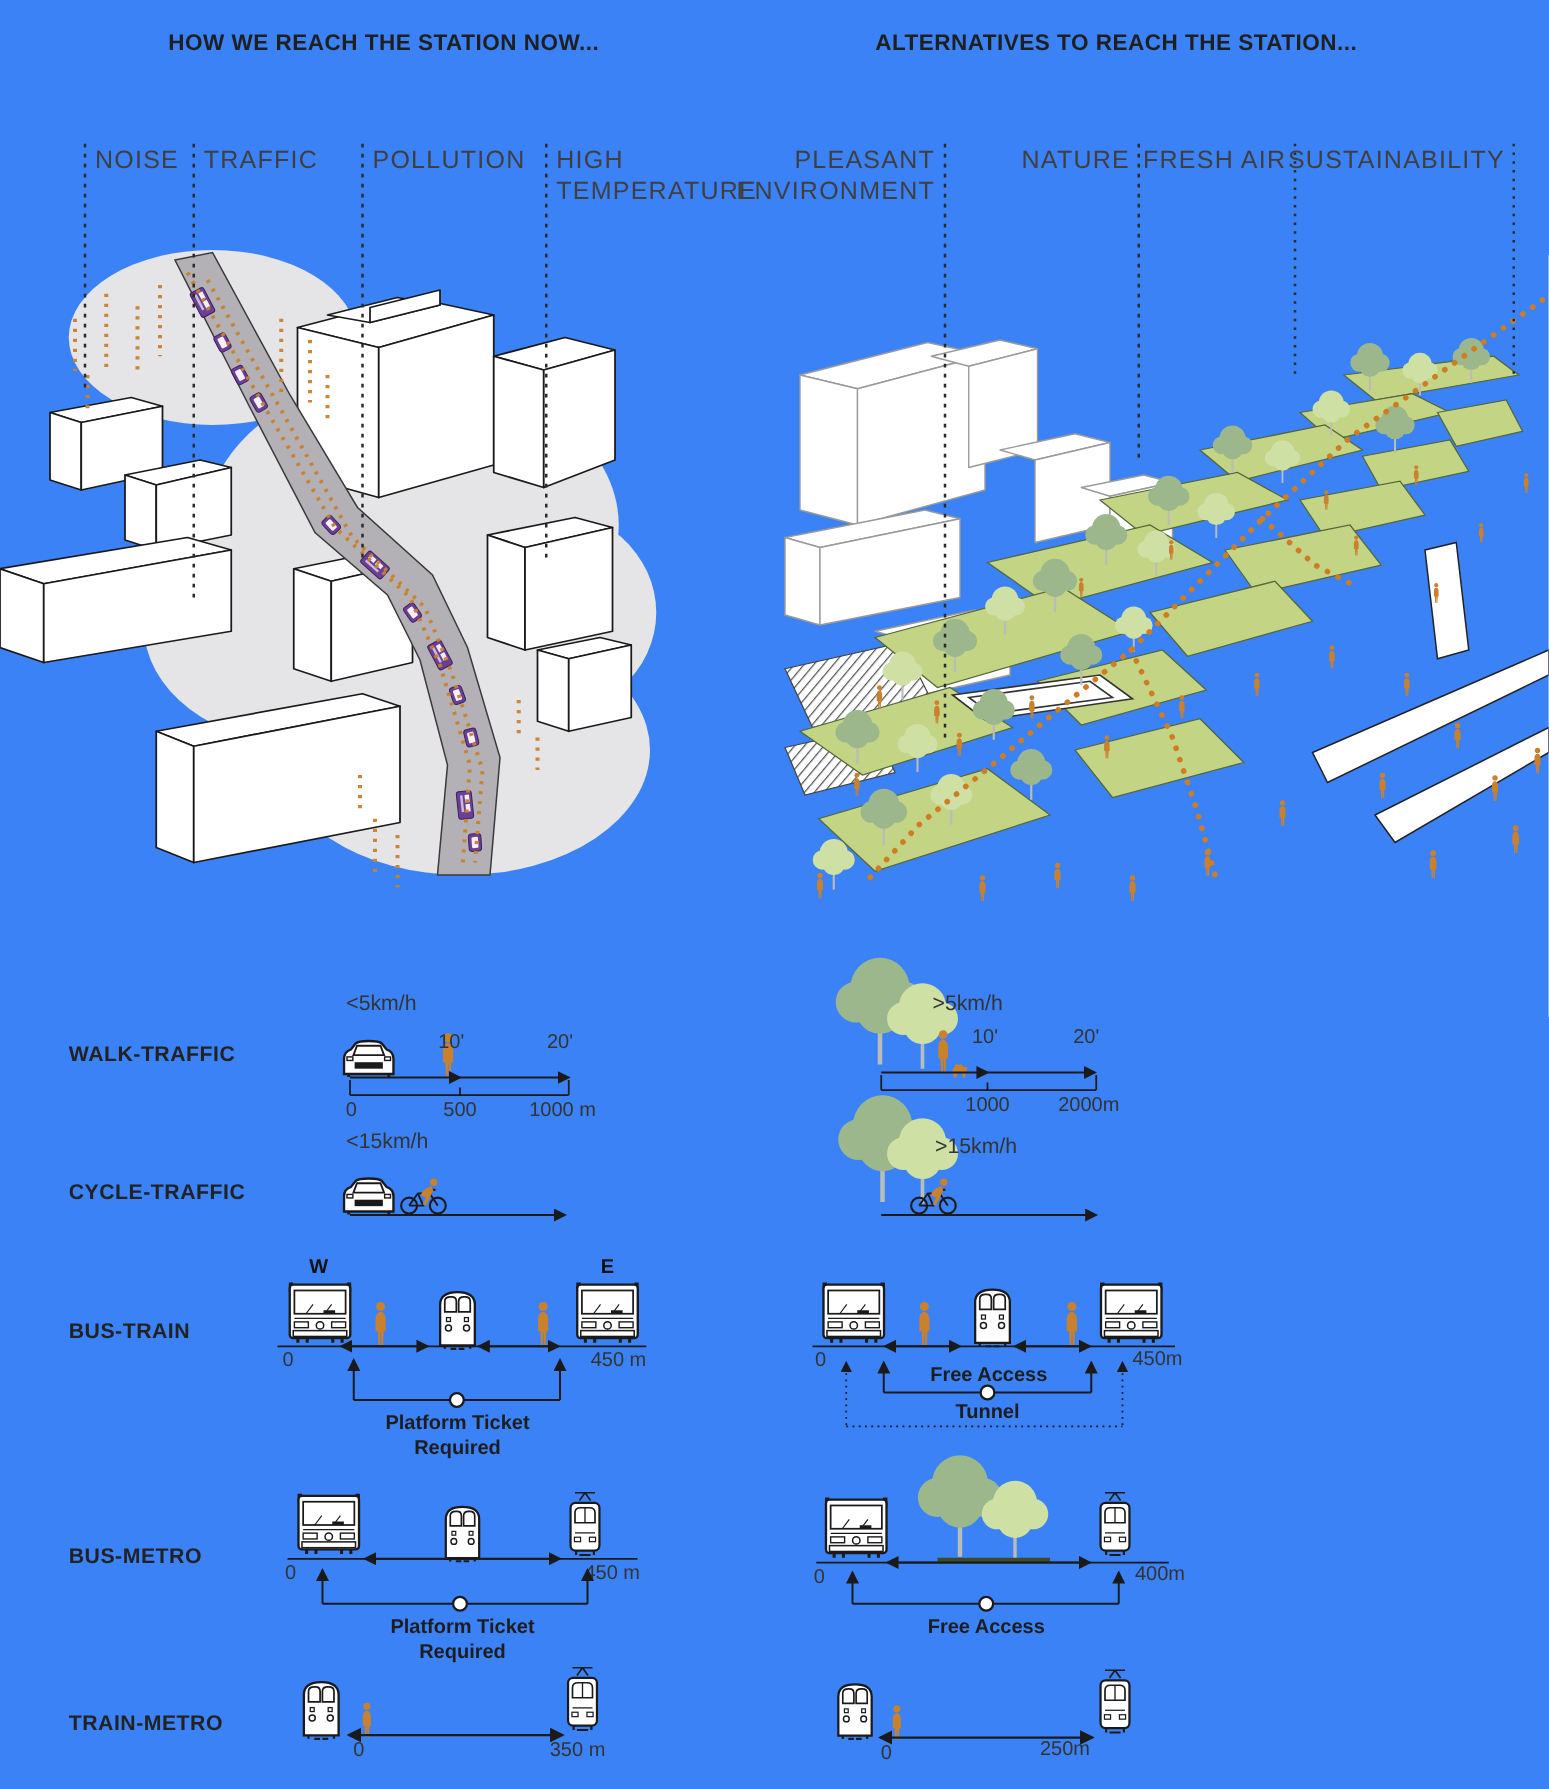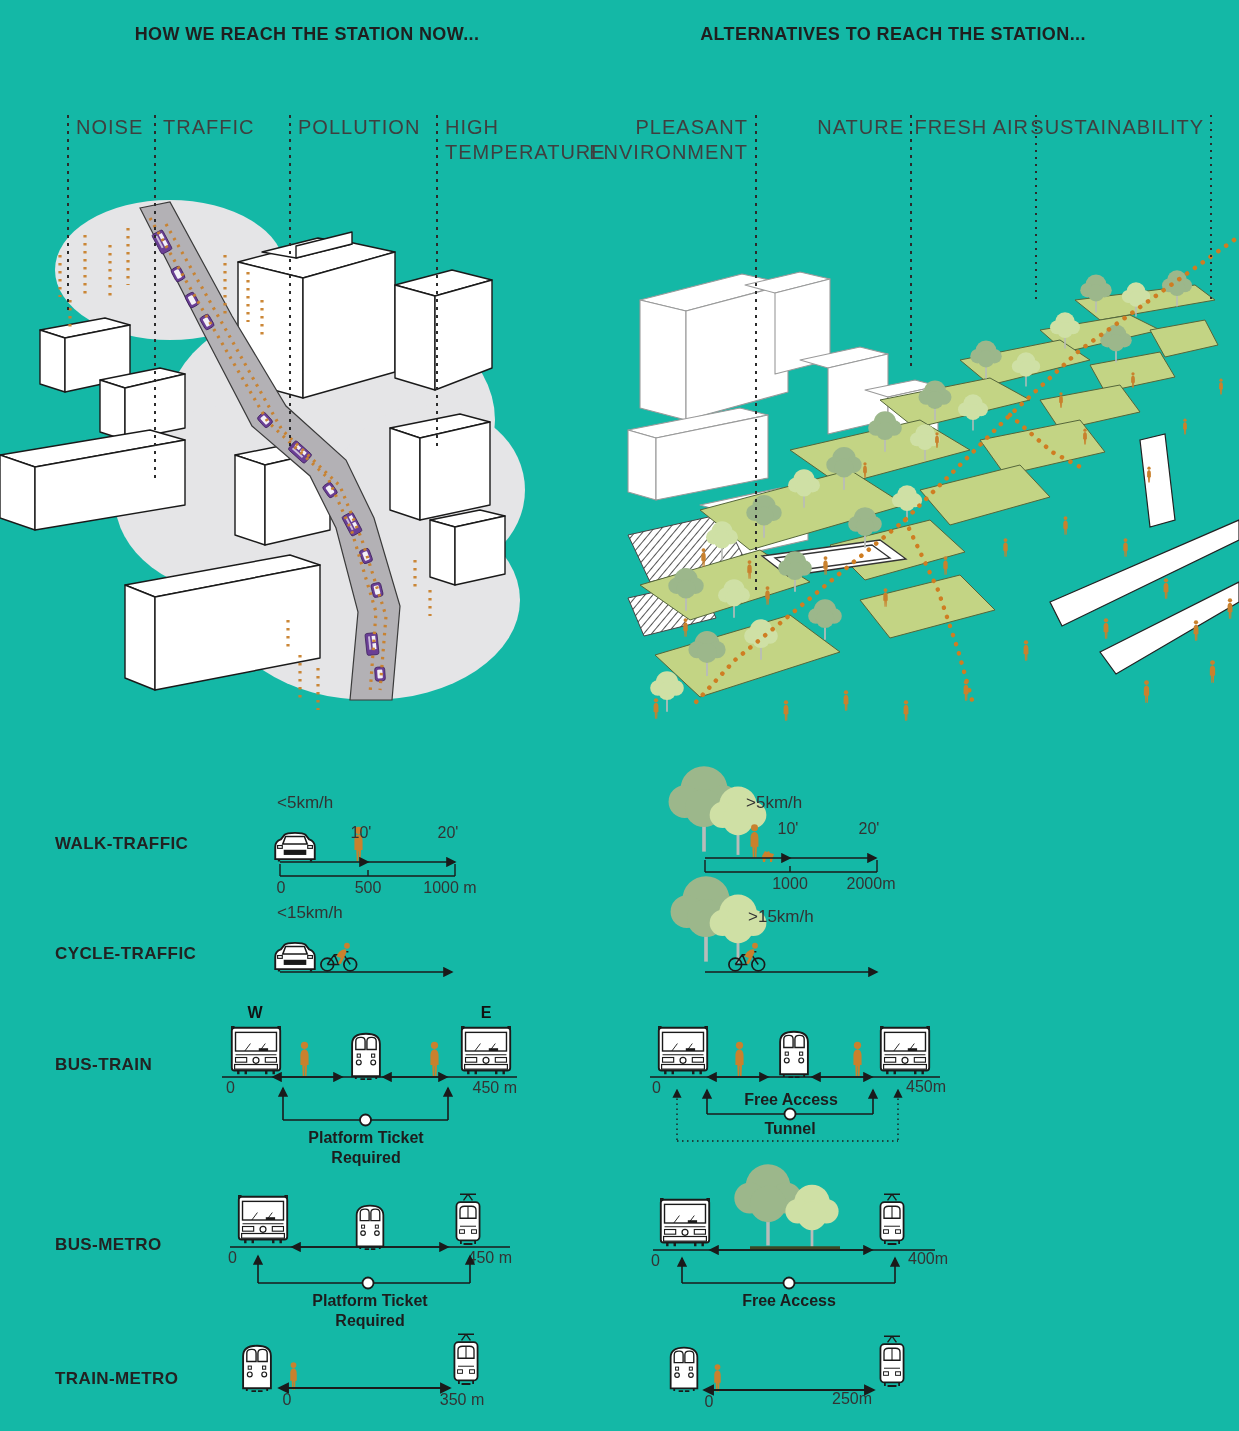--- a/index.html
+++ b/index.html
@@ -1,16 +1,16 @@
 <!DOCTYPE html>
 <html><head>
 <meta charset="utf-8">
 <style>
   html,body{margin:0;padding:0;background:#ffffff;}
-  .page{position:relative;width:1239px;height:1431px;background:#14b8a6;overflow:hidden;
+  .page{position:relative;width:1239px;height:1431px;background:#3b82f6;overflow:hidden;
         font-family:"Liberation Sans",sans-serif;}
   svg text{font-family:"Liberation Sans",sans-serif;fill:#2e2e2e;}
   .title{font-size:18px;font-weight:700;letter-spacing:.4px;fill:#1f1f1f;}
   .plabel{font-size:20px;font-weight:400;letter-spacing:1px;fill:#3f3f3f;}
   .rowlabel{font-size:17px;font-weight:700;letter-spacing:.4px;fill:#222;}
   .num{font-size:16px;fill:#333;}
   .speed{font-size:17px;fill:#333;}
   .note{font-size:16px;font-weight:700;fill:#1d1d1d;}
   .we{font-size:16px;font-weight:700;fill:#111;}
 </style>

